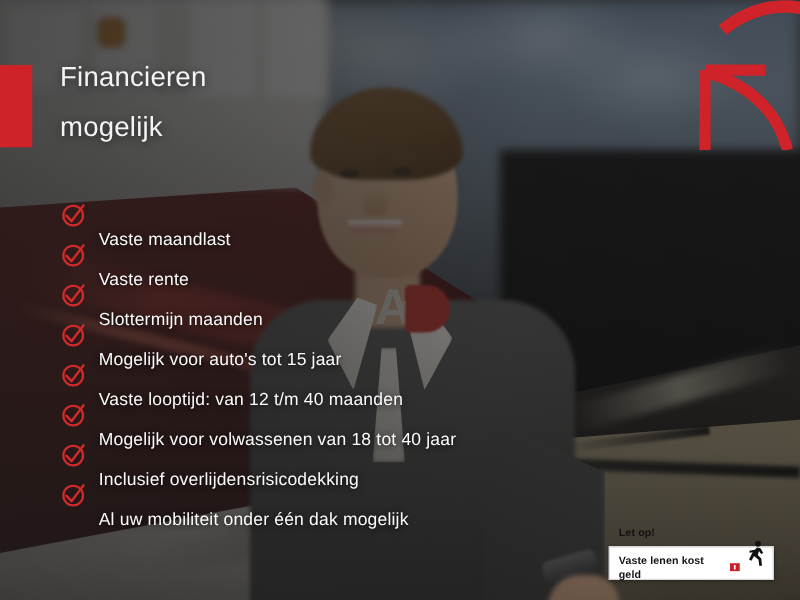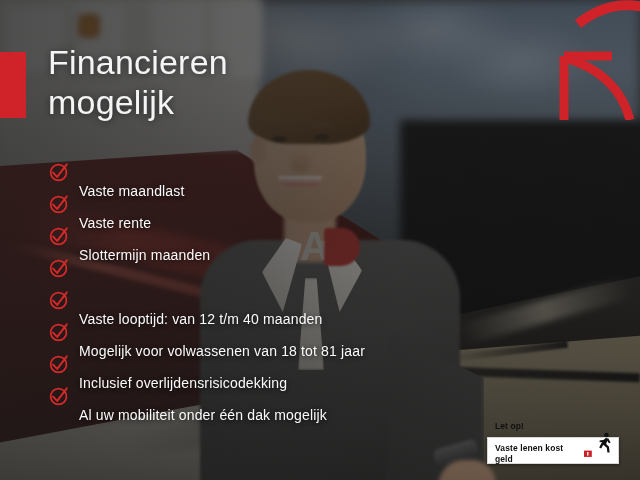--- a/index.html
+++ b/index.html
@@ -246,21 +246,21 @@
   
   .red-block {
     position: absolute; left: 0; top: 52px; width: 26px; height: 66px;
   }
 
   
   .title {
     position: absolute; left: 48px; top: 42px;
     width: 330px;
     color: #f4f4f4;
-    font-size: 34px;
+    font-size: 22px;
     font-weight: 300;
     line-height: 40px;
     letter-spacing: .2px;
     text-shadow: 0 1px 7px rgba(0,0,0,.55);
     white-space: pre-line;
   }
 
   
   .features {
     position: absolute; left: 48px; top: 157px;
@@ -425,40 +425,41 @@
       <span class="flabel">Slottermijn maanden</span>
     </div>
 
     <div class="feature">
       <span class="tick">
         <svg width="22" height="22" viewBox="0 0 24 24">
           <circle cx="11.5" cy="12.5" r="8.6" fill="none" stroke="#d52a2a" stroke-width="1.9"></circle>
           <path d="M 5.5 12.6 L 10 17.4 L 20.5 3.6" fill="none" stroke="#d52a2a" stroke-width="2.1" stroke-linecap="round" stroke-linejoin="round"></path>
         </svg>
       </span>
+      <span class="flabel">Mogelijk voor auto's tot 15 jaar</span>
     </div>
 
     <div class="feature">
       <span class="tick">
         <svg width="22" height="22" viewBox="0 0 24 24">
           <circle cx="11.5" cy="12.5" r="8.6" fill="none" stroke="#d52a2a" stroke-width="1.9"></circle>
           <path d="M 5.5 12.6 L 10 17.4 L 20.5 3.6" fill="none" stroke="#d52a2a" stroke-width="2.1" stroke-linecap="round" stroke-linejoin="round"></path>
         </svg>
       </span>
       <span class="flabel">Vaste looptijd: van 12 t/m 40 maanden</span>
     </div>
 
     <div class="feature">
       <span class="tick">
         <svg width="22" height="22" viewBox="0 0 24 24">
           <circle cx="11.5" cy="12.5" r="8.6" fill="none" stroke="#d52a2a" stroke-width="1.9"></circle>
           <path d="M 5.5 12.6 L 10 17.4 L 20.5 3.6" fill="none" stroke="#d52a2a" stroke-width="2.1" stroke-linecap="round" stroke-linejoin="round"></path>
         </svg>
       </span>
-      <span class="flabel">Mogelijk voor volwassenen van 18 tot 81 jaar</span>
+      <span class="flabel">Mogelijk voor volwassenen van 18 tot 40 jaar</span>
     </div>
 
     <div class="feature">
       <span class="tick">
         <svg width="22" height="22" viewBox="0 0 24 24">
           <circle cx="11.5" cy="12.5" r="8.6" fill="none" stroke="#d52a2a" stroke-width="1.9"></circle>
           <path d="M 5.5 12.6 L 10 17.4 L 20.5 3.6" fill="none" stroke="#d52a2a" stroke-width="2.1" stroke-linecap="round" stroke-linejoin="round"></path>
         </svg>
       </span>
       <span class="flabel">Inclusief overlijdensrisicodekking</span>

